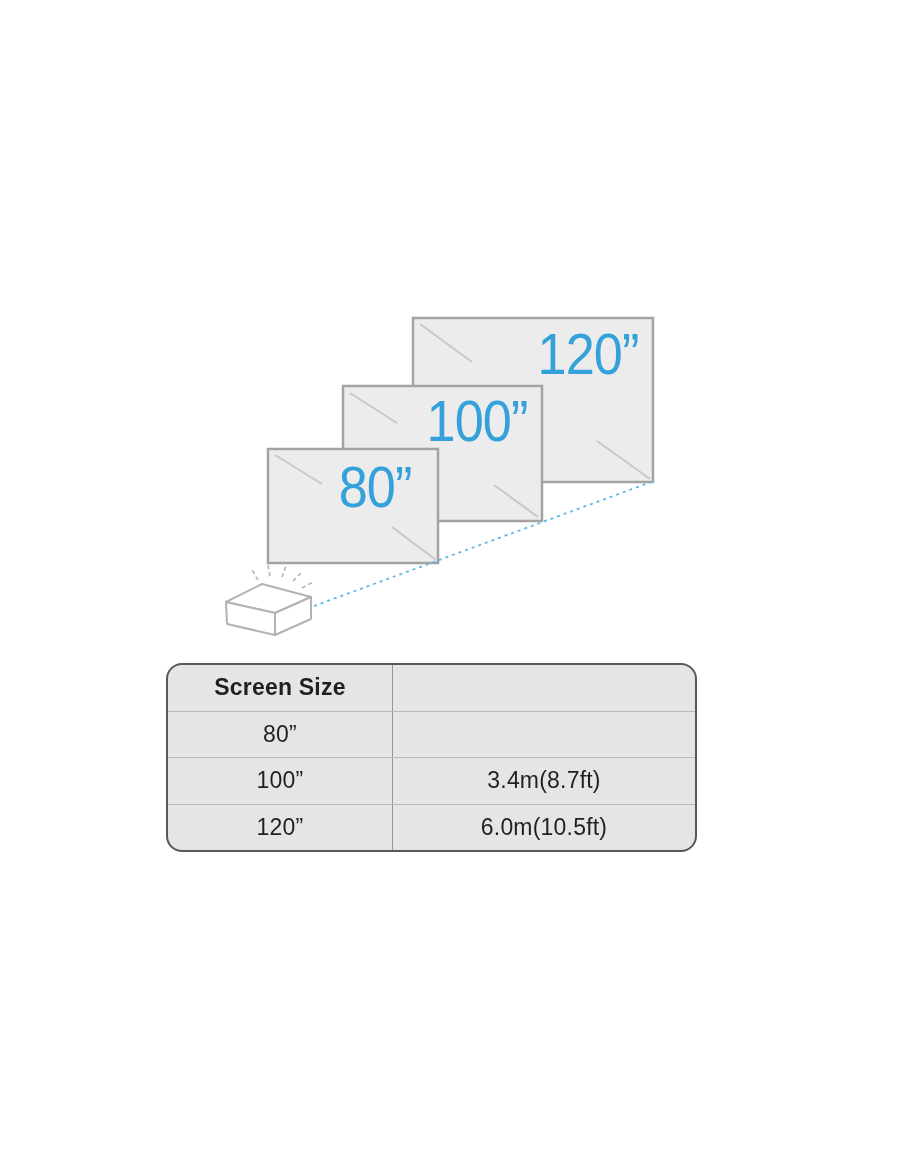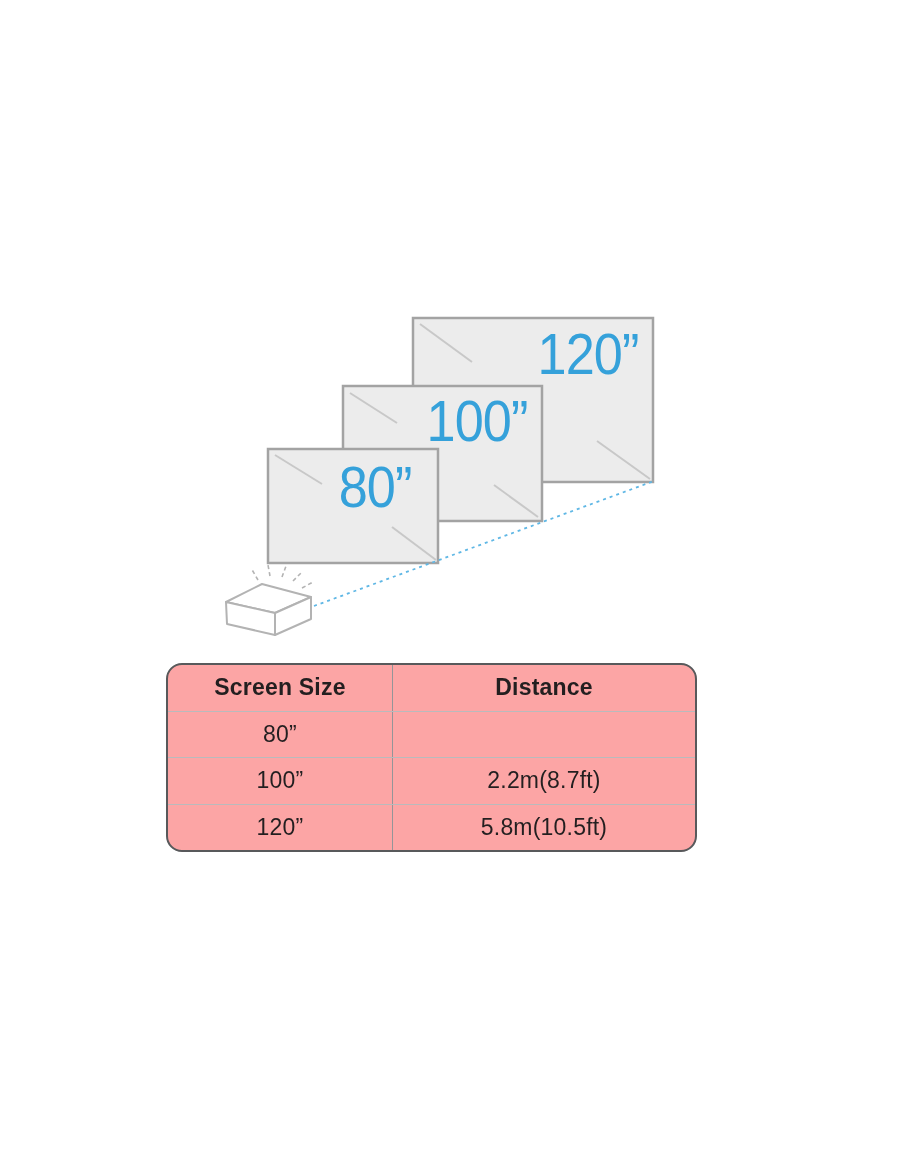--- a/index.html
+++ b/index.html
@@ -28,21 +28,21 @@
   }
   .size-table {
     position: absolute;
     left: 166px;
     top: 663px;
     width: 531px;
     height: 189px;
     box-sizing: border-box;
     border: 2.5px solid #58595b;
     border-radius: 16px;
-    background: #fca5a5;
+    background: #e5e5e5;
     display: flex;
     flex-direction: column;
     overflow: hidden;
   }
   .t-row { flex: 1; display: flex; }
   .t-row + .t-row { border-top: 1.5px solid #b9babc; }
   .t-cell {
     display: flex;
     align-items: center;
     justify-content: center;
@@ -98,28 +98,27 @@
     </g>
   </svg>
 
   <div class="screen-label" style="left:375px; top:487px;">80”</div>
   <div class="screen-label" style="left:477px; top:421px;">100”</div>
   <div class="screen-label" style="left:588px; top:354px;">120”</div>
 
   <div class="size-table">
     <div class="t-row">
       <div class="t-cell col1 th">Screen Size</div>
-      <div class="t-cell col2 th">Distance</div>
     </div>
     <div class="t-row">
       <div class="t-cell col1">80”</div>
     </div>
     <div class="t-row">
       <div class="t-cell col1">100”</div>
-      <div class="t-cell col2">2.2m(8.7ft)</div>
+      <div class="t-cell col2">3.4m(8.7ft)</div>
     </div>
     <div class="t-row">
       <div class="t-cell col1">120”</div>
-      <div class="t-cell col2">5.8m(10.5ft)</div>
+      <div class="t-cell col2">6.0m(10.5ft)</div>
     </div>
   </div>
 
 </div>
 
 </body></html>

